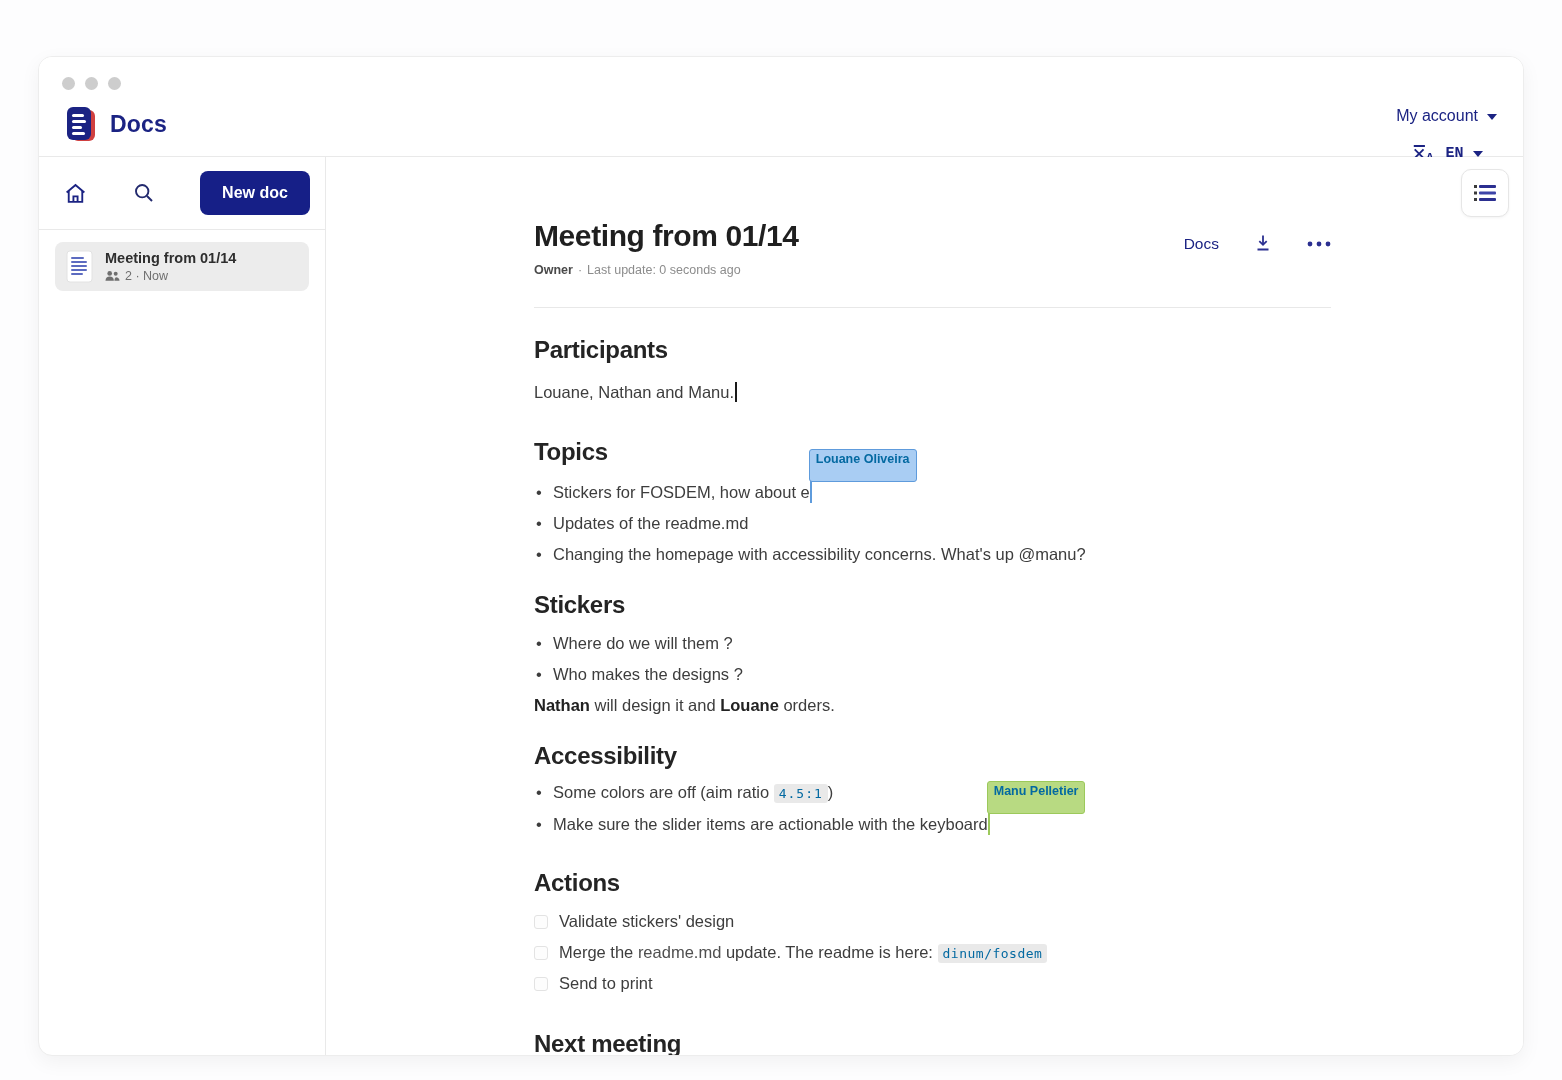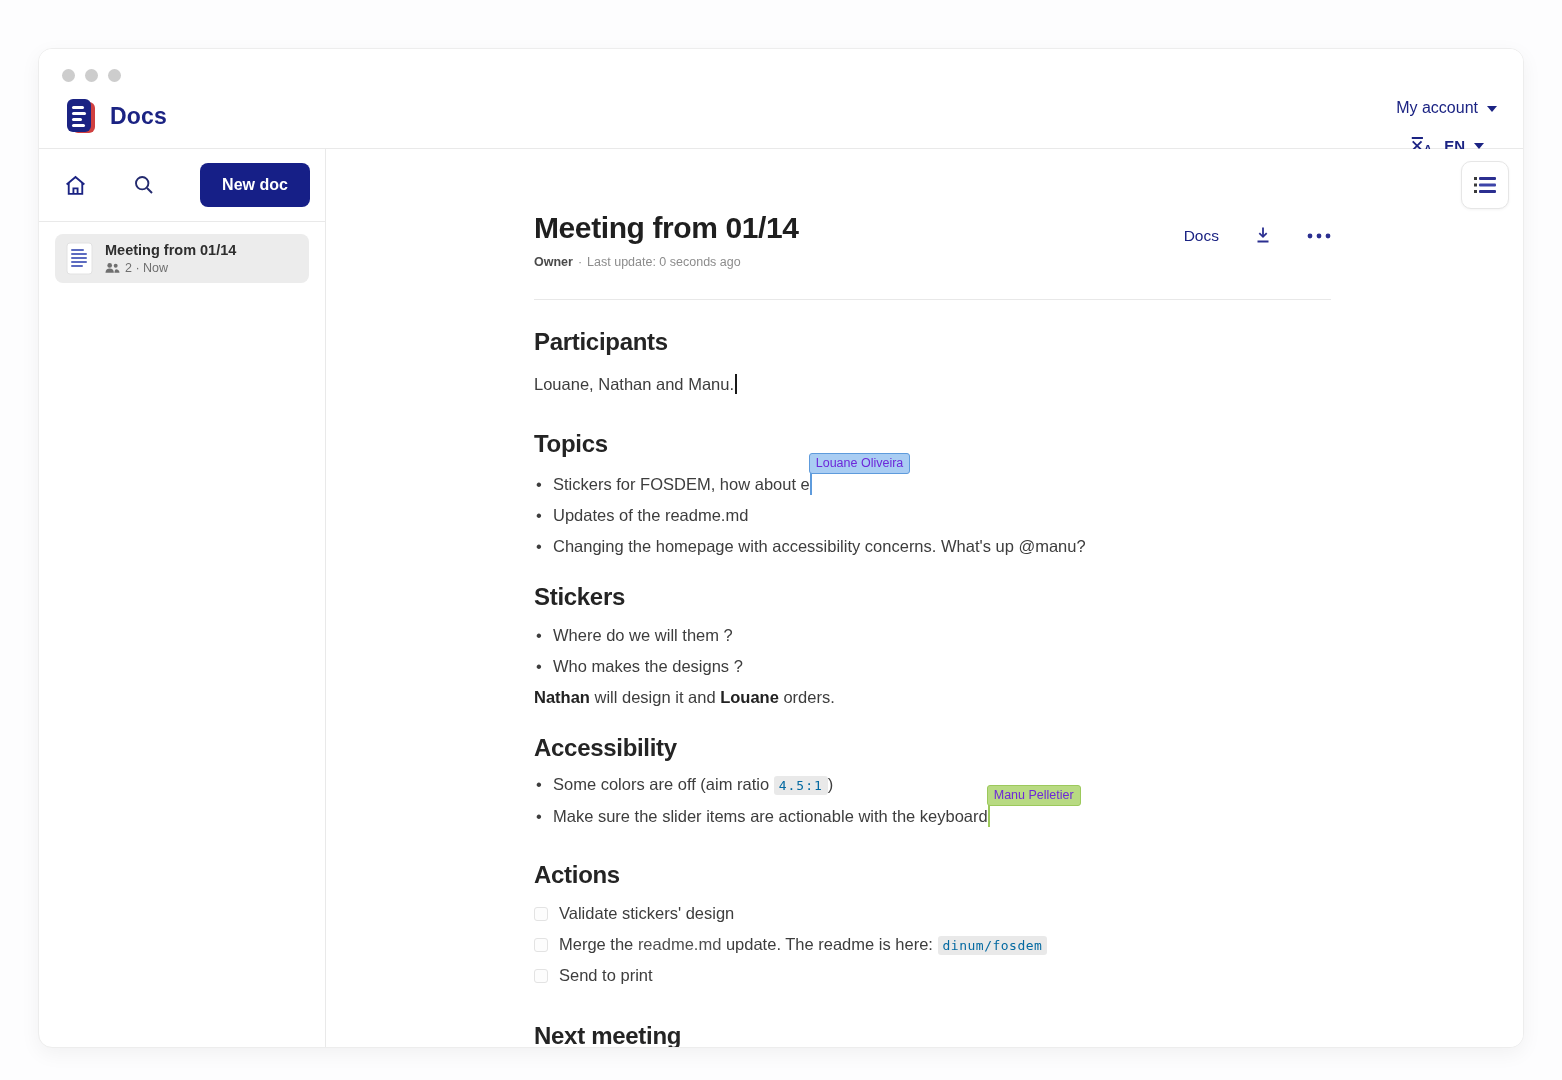--- a/index.html
+++ b/index.html
@@ -1,19 +1,19 @@
 <!DOCTYPE html>
 <html><head>
 <meta charset="utf-8">
 <style>
   * { margin:0; padding:0; box-sizing:border-box; }
   html,body { width:1562px; height:1080px; background:#fdfdfe; font-family:"Liberation Sans", sans-serif; }
 
   .card {
-    position:absolute; left:38px; top:48px; width:1486px; height:1000px;
+    position:absolute; left:38px; top:56px; width:1486px; height:1000px;
     background:#fff; border:1px solid #ededed; border-radius:14px;
     box-shadow:0 6px 20px rgba(0,0,0,.05);
     overflow:hidden; display:flex; flex-direction:column;
   }
 
   
   .card-header { height:100px; border-bottom:1px solid #e9e9e9; position:relative; flex-shrink:0; background:#fff; }
   .window-dots { position:absolute; top:20px; left:23px; display:flex; gap:10px; }
   .window-dot { width:13px; height:13px; border-radius:50%; background:#cdcdcd; }
   .brand { position:absolute; left:24px; top:48px; display:flex; align-items:center; gap:11px; }
@@ -73,21 +73,21 @@
   .code-pill { font-family:"DejaVu Sans Mono","Liberation Mono",monospace; font-size:13px; background:#e9e9e9; color:#0369a1; border-radius:3px; padding:2px 5px; letter-spacing:1px; }
 
   .todos { margin-top:8px; }
   .todo { display:flex; align-items:center; height:31px; gap:11px; font-size:16.5px; }
   .checkbox { width:14px; height:14px; border:1.5px solid #e3e3e3; border-radius:3px; background:#fdfdfd; flex-shrink:0; cursor:pointer; }
   .todo a { color:#4f4f4f; text-underline-offset:3px; cursor:pointer; }
 
   
   .collab-cursor { position:relative; display:inline-block; width:2px; height:23px; vertical-align:-5px; }
   .collab-caret { position:absolute; left:0; top:0; width:2px; height:100%; background:var(--caret); }
-  .collab-label { position:absolute; left:-1px; bottom:100%; margin-bottom:-2px; background:var(--bg); border:1px solid var(--caret); color:#6d28d9; font-size:12.5px; font-weight:400; line-height:16px; padding:1px 6px 2px; border-radius:3px; white-space:nowrap; }
+  .collab-label { position:absolute; left:-1px; bottom:100%; margin-bottom:-2px; background:var(--bg); border:1px solid var(--caret); color:#0369a1; font-size:12.5px; font-weight:700; line-height:16px; padding:1px 6px 14px; border-radius:3px; white-space:nowrap; }
 
   .text-caret { display:inline-block; width:1.5px; height:20px; background:#1a1a1a; vertical-align:-4px; margin-left:1px; }
 
   svg { display:block; }
 </style>
 </head>
 <body>
 
 <div class="card">
 
@@ -115,21 +115,21 @@
         <span class="hr-label">My account</span>
         <span class="chevron"></span>
       </div>
       <div class="hr-group">
         <svg width="26" height="24" viewBox="0 0 28 24">
           <line x1="3" y1="4.5" x2="15" y2="4.5" stroke="#1b2383" stroke-width="2"></line>
           <line x1="4" y1="8" x2="13.5" y2="17.5" stroke="#1b2383" stroke-width="2"></line>
           <line x1="13.5" y1="8" x2="4" y2="17.5" stroke="#1b2383" stroke-width="2"></line>
           <text x="15.5" y="22" font-family="Liberation Sans, sans-serif" font-size="13" font-weight="700" fill="#1b2383">A</text>
         </svg>
-        <span class="hr-label" style="font-weight:700;font-size:15px;">EN</span>
+        <span class="hr-label" style="font-weight:700;font-size:15px;font-family:Liberation Mono, monospace;">EN</span>
         <span class="chevron"></span>
       </div>
       <button class="icon-btn">
         <svg width="31" height="31" viewBox="0 0 24 24" fill="#1b2383">
           <circle cx="12" cy="12" r="4.4"></circle>
           <circle cx="21" cy="12" r="4.4" transform="translate(-1.8 0)"></circle>
           <circle cx="3" cy="12" r="4.4" transform="translate(1.8 0)"></circle>
           <circle cx="16.6" cy="4.1" r="4.4"></circle>
           <circle cx="7.4" cy="4.1" r="4.4"></circle>
           <circle cx="16.6" cy="19.9" r="4.4"></circle>

